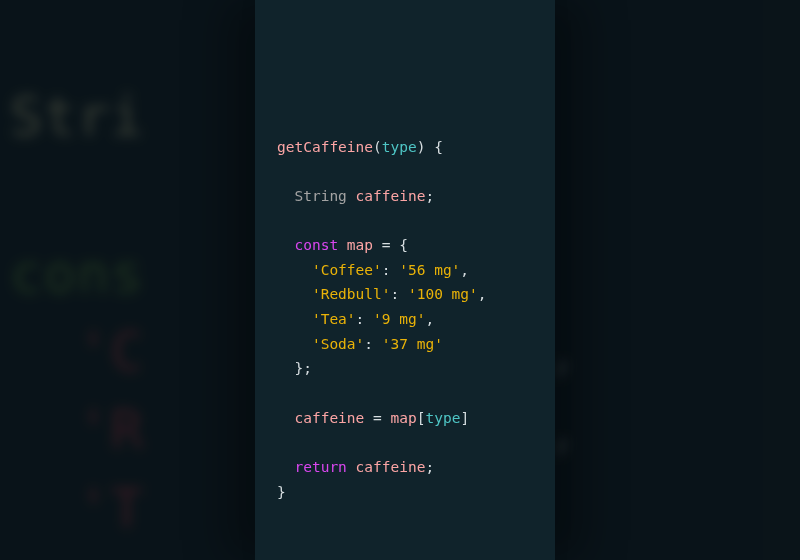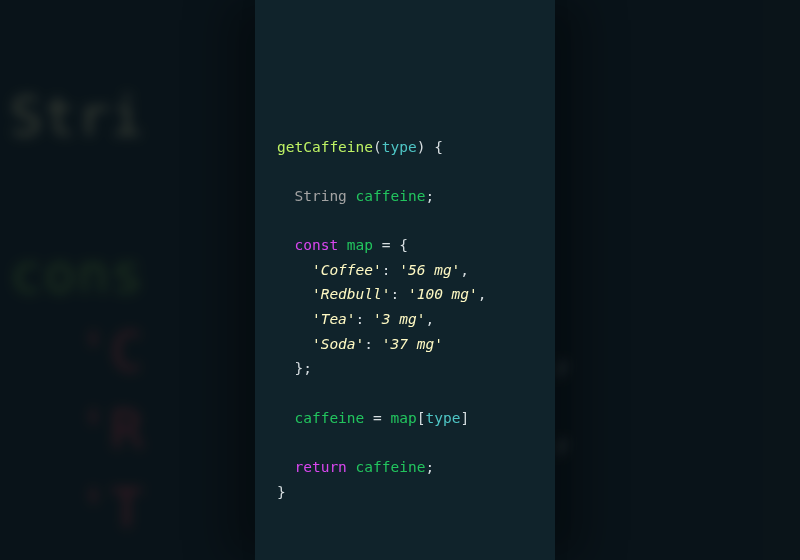--- a/index.html
+++ b/index.html
@@ -49,26 +49,26 @@
     width: 300px;
     height: 560px;
     background: #10232b;
     padding: 110px 0 0 22px;
     font-size: 14.5px;
     line-height: 1.7;
     white-space: pre;
     color: #cdd6d9;
     box-shadow: -30px 0 40px rgba(0,0,0,0.3), 30px 0 40px rgba(0,0,0,0.3);
   }
-  .panel .fn   { color: #bef264; text-align: right; }     
+  .panel .fn   { color: #fca5a5; text-align: right; }     
   .panel .param{ color: #4ec5c5; }
   .panel .type { color: #a3a3a3; }     
-  .panel .var  { color: #22c55e; }     
+  .panel .var  { color: #fca5a5; }     
   .panel .kw   { color: #d946ef; }     
-  .panel .str  { color: #fef9c3; font-style: italic; }     
+  .panel .str  { color: #eab308; }     
   .panel .pun  { color: #d6dde0; }     
   .panel .op   { color: #d6dde0; }
   .panel .idx  { color: #4ec5c5; }     
 </style>
 </head>
 <body>
 
 <div class="stage">
 
   <div class="bg">
@@ -87,21 +87,21 @@
   <div class="tint"></div>
 
   <div class="panel">
 <span class="fn">getCaffeine</span><span class="pun">(</span><span class="param">type</span><span class="pun">)</span> <span class="pun">{</span>
 
   <span class="type">String</span> <span class="var">caffeine</span><span class="pun">;</span>
 
   <span class="kw">const</span> <span class="var">map</span> <span class="op">=</span> <span class="pun">{</span>
     <span class="str">'Coffee'</span><span class="pun">:</span> <span class="str">'56 mg'</span><span class="pun">,</span>
     <span class="str">'Redbull'</span><span class="pun">:</span> <span class="str">'100 mg'</span><span class="pun">,</span>
-    <span class="str">'Tea'</span><span class="pun">:</span> <span class="str">'3 mg'</span><span class="pun">,</span>
+    <span class="str">'Tea'</span><span class="pun">:</span> <span class="str">'9 mg'</span><span class="pun">,</span>
     <span class="str">'Soda'</span><span class="pun">:</span> <span class="str">'37 mg'</span>
   <span class="pun">};</span>
 
   <span class="var">caffeine</span> <span class="op">=</span> <span class="var">map</span><span class="pun">[</span><span class="idx">type</span><span class="pun">]</span>
 
   <span class="kw">return</span> <span class="var">caffeine</span><span class="pun">;</span>
 <span class="pun">}</span>
   </div>
 
 </div>

